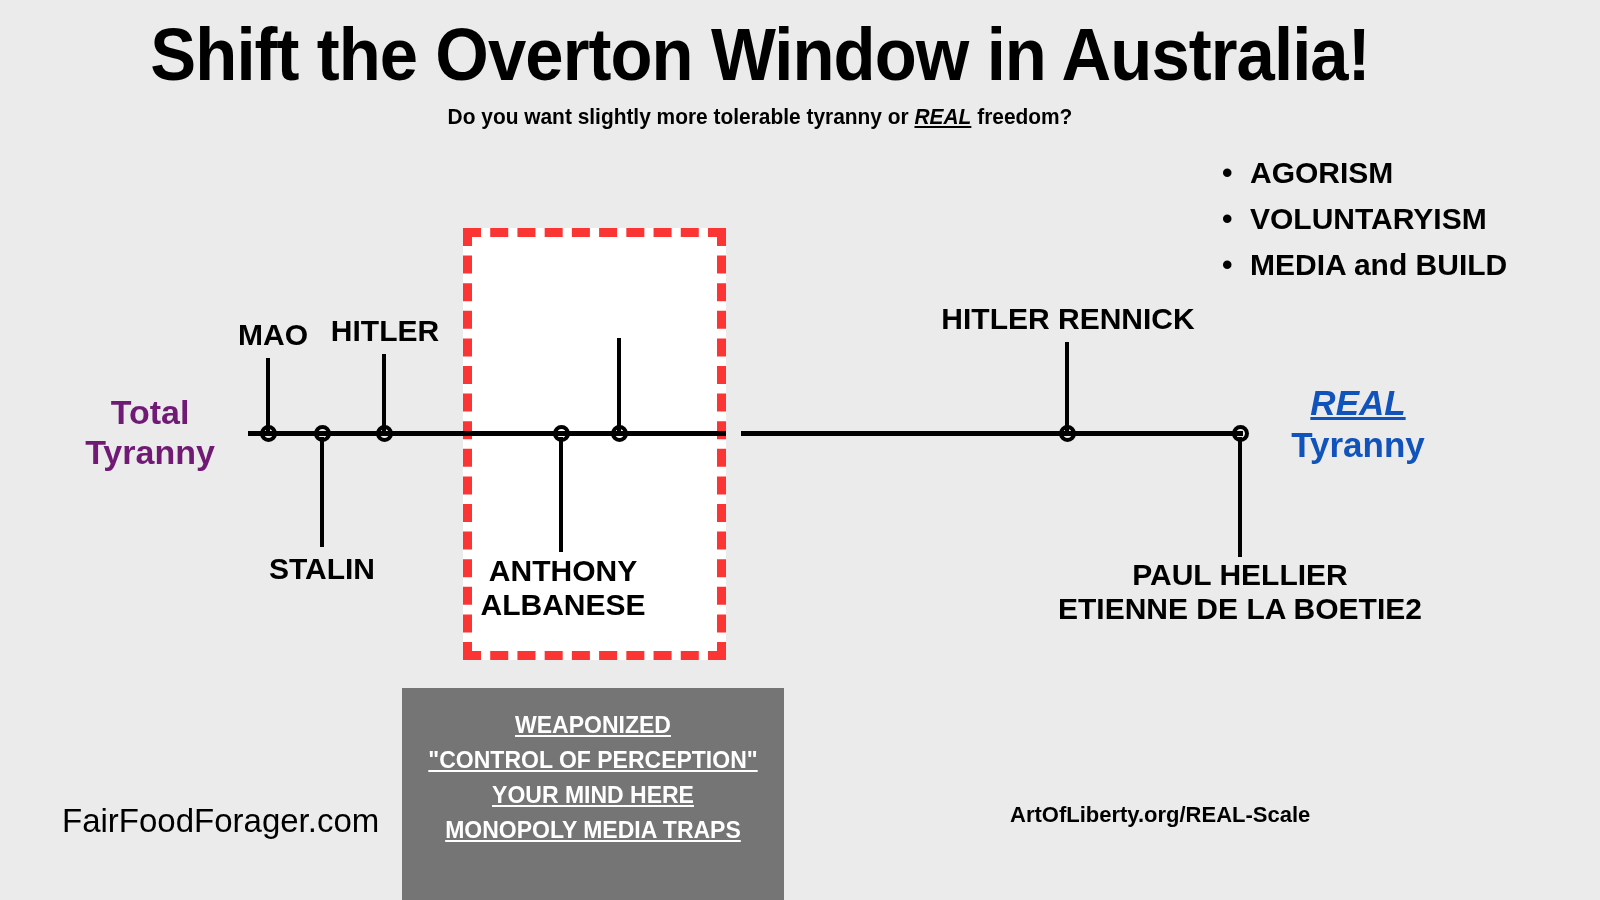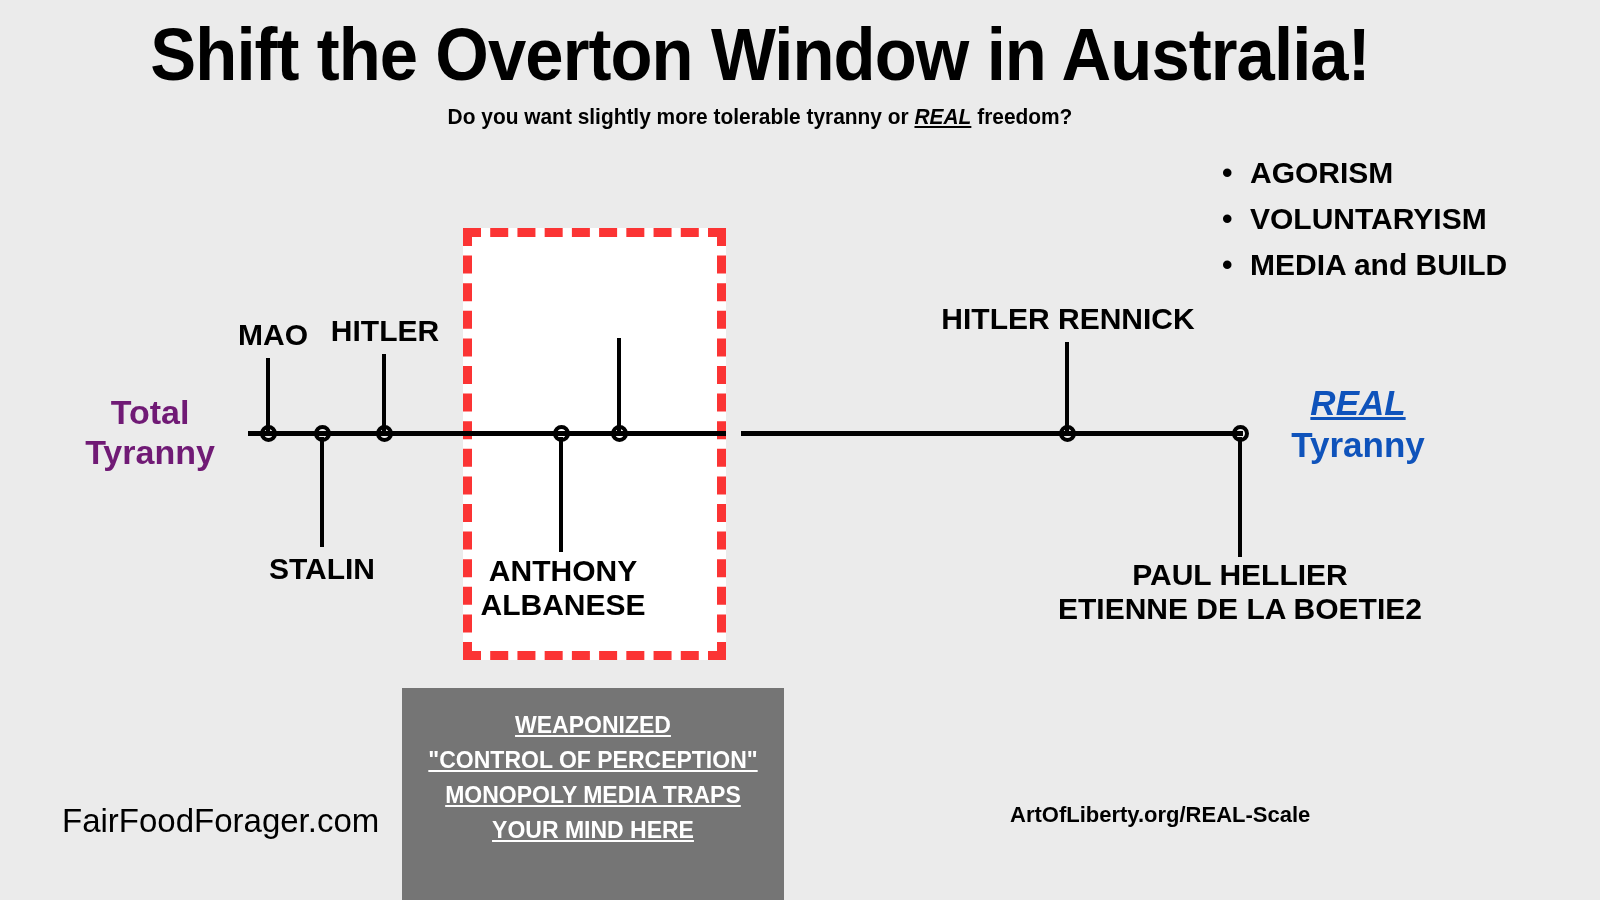--- a/index.html
+++ b/index.html
@@ -251,20 +251,20 @@
   </div>
 
   <div class="real-freedom">
     <span class="rf-real">REAL</span>
     <span class="rf-freedom">Tyranny</span>
   </div>
 
   <div class="media-box">
     <div>WEAPONIZED</div>
     <div>"CONTROL OF PERCEPTION"</div>
+    <div>YOUR MIND HERE</div>
     <div>MONOPOLY MEDIA TRAPS</div>
-    <div>YOUR MIND HERE</div>
   </div>
 
   <div class="footer-left">FairFoodForager.com</div>
   <div class="footer-right">ArtOfLiberty.org/REAL-Scale</div>
 
 </div>
 
 </body></html>

